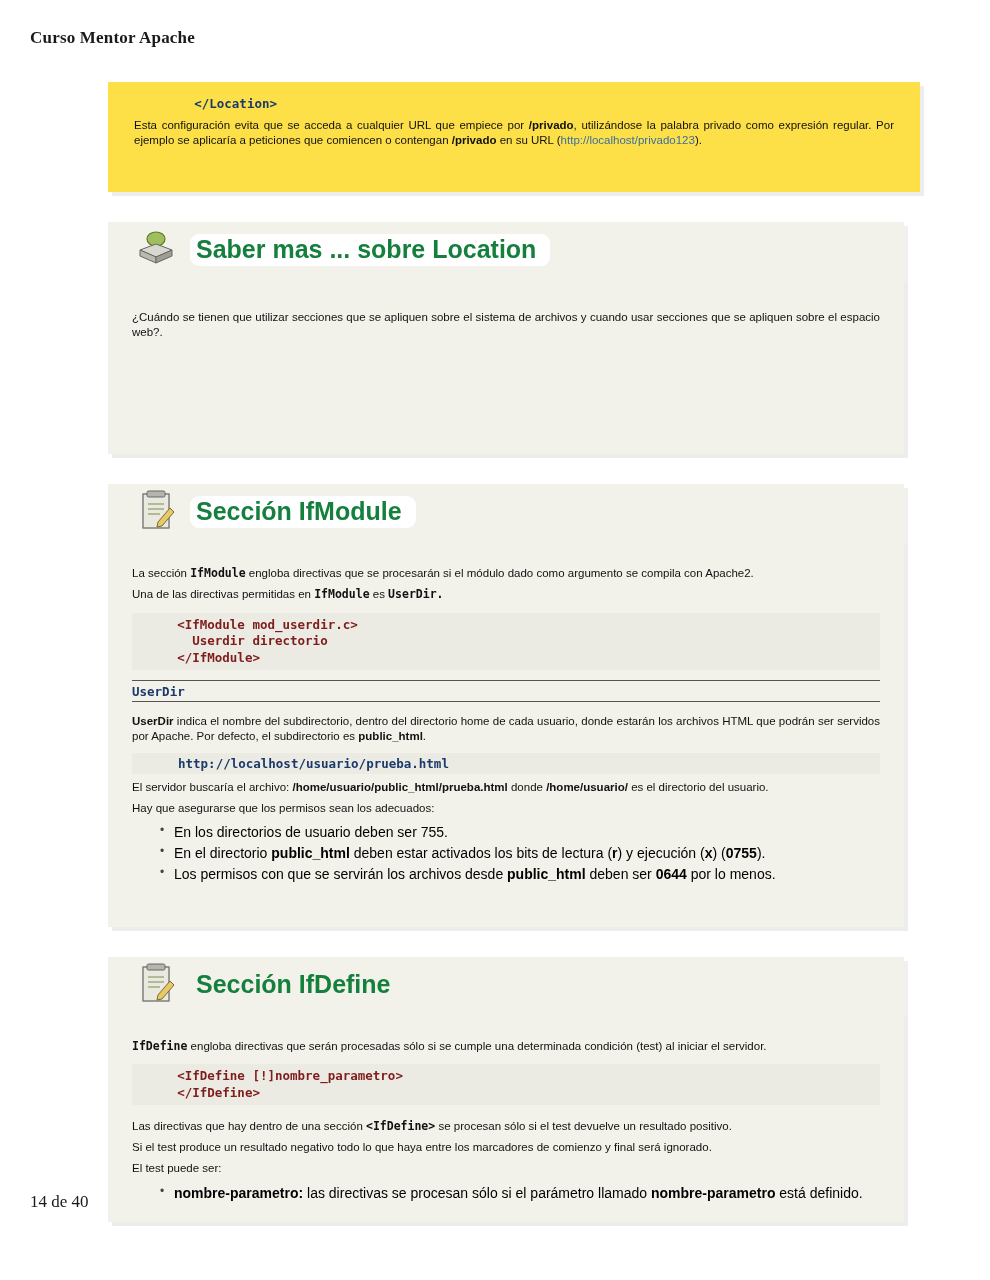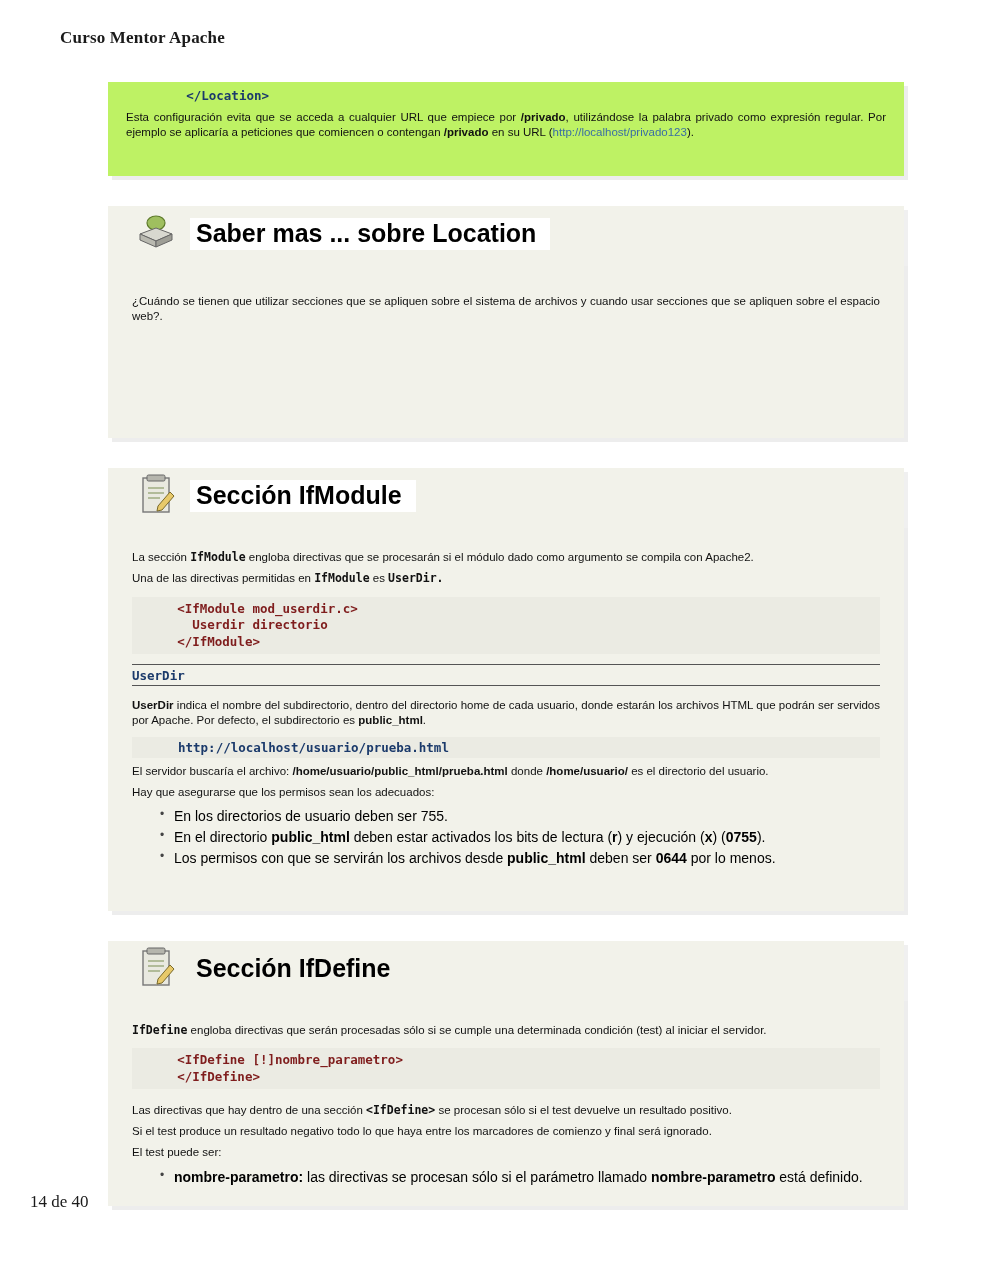--- a/index.html
+++ b/index.html
@@ -22,21 +22,20 @@
   }
   .doc-header {
     position: absolute;
     top: 28px;
     left: 30px;
     font-family: "Liberation Serif", serif;
     font-size: 17px;
     font-weight: bold;
     color: #1a1a1a;
     letter-spacing: 0.2px;
-    margin-left: 30px;
   }
   .page-number {
     position: absolute;
     left: 30px;
     top: 1192px;
     font-family: "Liberation Serif", serif;
     font-size: 17px;
     color: #1a1a1a;
   }
 
@@ -45,23 +44,23 @@
     position: absolute;
     left: 108px;
     top: 82px;
     width: 796px;
   }
 
   
   .cont-block {
     position: relative;
     width: 796px;
-    background: #bef264;
+    background: #fde047;
     box-shadow: 4px 4px 0 rgba(0,0,0,0.07);
-    padding: 0;
+    padding: 8px;
   }
   .cont-inner {
     padding: 6px 18px 14px 18px;
   }
 
   .codeline {
     font-family: "DejaVu Sans Mono", monospace;
     font-size: 12.5px;
     font-weight: bold;
     color: #1b3a6b;
@@ -104,26 +103,27 @@
     height: 56px;
     background: #f2f2ea;
     box-shadow: 4px 4px 0 rgba(0,0,0,0.06);
   }
   .sec-header .title {
     position: absolute;
     left: 82px;
     top: 12px;
     font-size: 25px;
     font-weight: bold;
-    color: #000000;
+    color: #15803d;
     font-family: "Liberation Sans", sans-serif;
     background: #ffffff;
     padding: 0 14px 2px 6px;
     line-height: 30px;
     white-space: nowrap;
+    border-radius: 9px;
   }
   .sec-header .title.ghost {
     background: transparent;
   }
   .icon-box {
     position: absolute;
     left: 26px;
     top: 4px;
     width: 44px;
     height: 48px;

